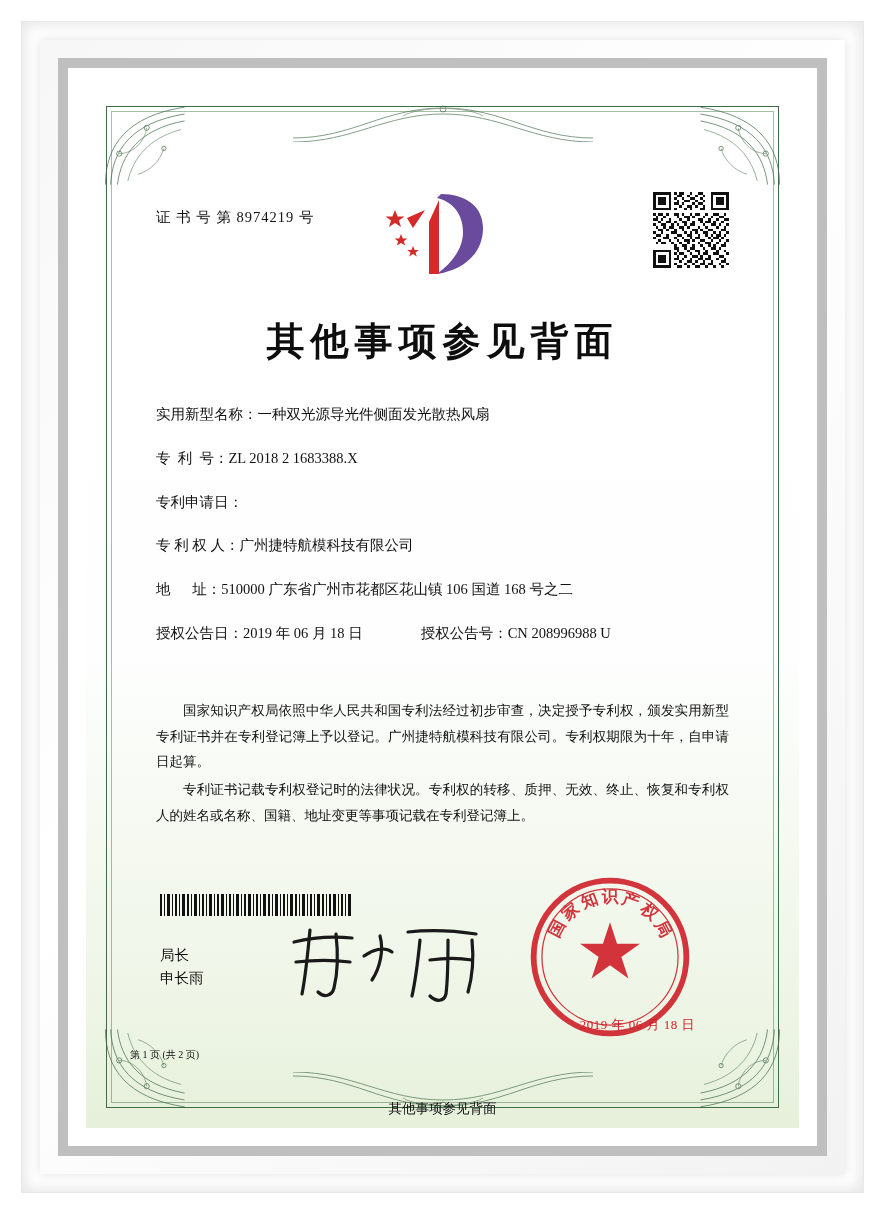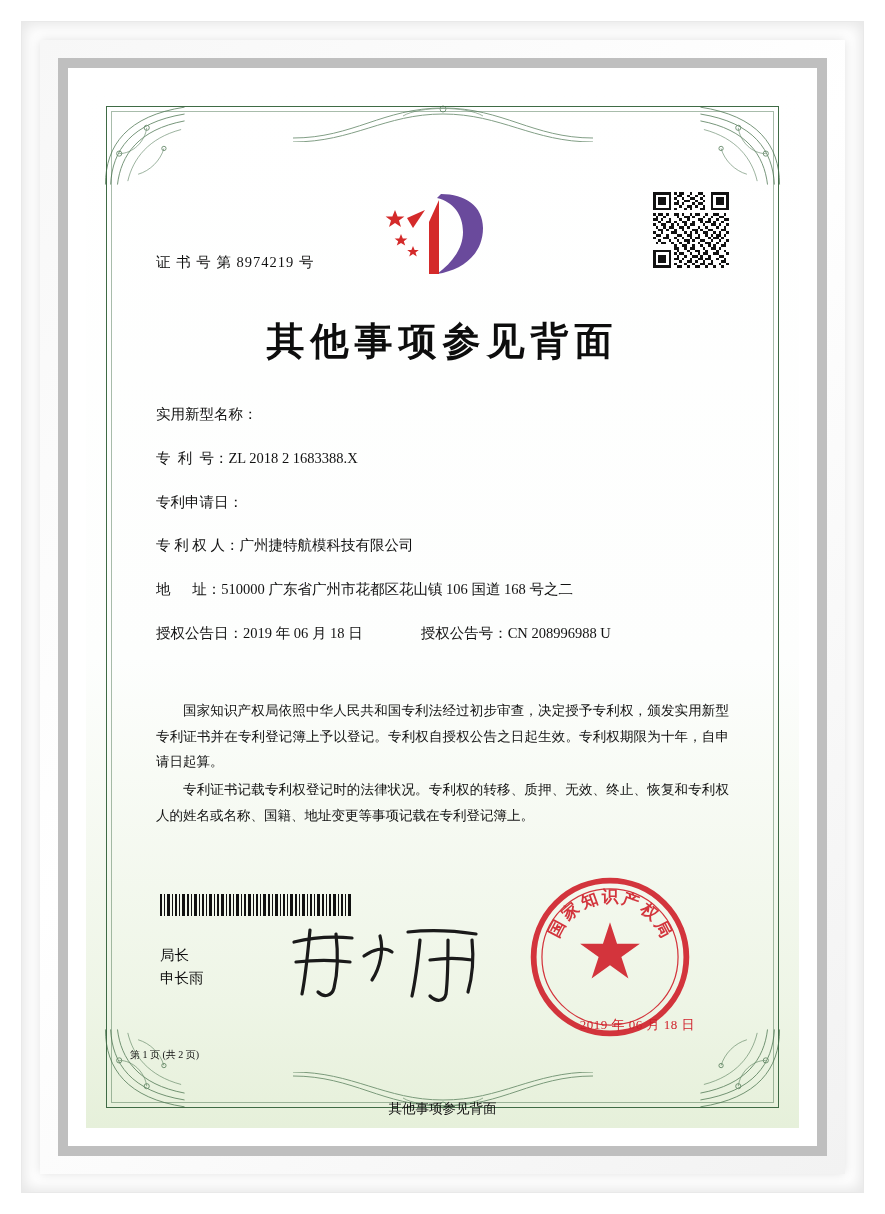--- a/index.html
+++ b/index.html
@@ -90,21 +90,20 @@
   }
 
   .cert-no {
     position: absolute;
     left: 26px;
     top: 82px;
     font-size: 14.5px;
     color: #111;
     letter-spacing: 1px;
     font-family: "Liberation Serif", serif;
-    margin-top: 45px;
   }
 
   .qr {
     position: absolute;
     right: 26px;
     top: 66px;
     width: 76px;
     height: 76px;
   }
 
@@ -540,20 +539,21 @@
             <rect x="23" y="28" width="1" height="1"></rect>
             <rect x="26" y="28" width="1" height="1"></rect>
         </g>
       </svg>
 
       <div class="title">其他事项参见背面</div>
 
       <div class="fields">
         <div class="field-row">
           <span class="field-label">实用新型名称：</span>
+          <span class="field-value">一种双光源导光件侧面发光散热风扇</span>
         </div>
         <div class="field-row">
           <span class="field-label">专  利  号：</span>
           <span class="field-value">ZL 2018 2 1683388.X</span>
         </div>
         <div class="field-row">
           <span class="field-label">专利申请日：</span>
         </div>
         <div class="field-row">
           <span class="field-label">专 利 权 人：</span>
@@ -566,21 +566,21 @@
         <div class="field-row two-col">
           <span class="field-label">授权公告日：</span>
           <span class="field-value">2019 年 06 月 18 日</span>
           <span class="spacer-gap"></span>
           <span class="field-label">授权公告号：</span>
           <span class="field-value">CN 208996988 U</span>
         </div>
       </div>
 
       <div class="body-text">
-        <p>国家知识产权局依照中华人民共和国专利法经过初步审查，决定授予专利权，颁发实用新型专利证书并在专利登记簿上予以登记。专利权自授权公告之日起生效。专利权期限为十年，自申请日起算。</p>
+        <p>国家知识产权局依照中华人民共和国专利法经过初步审查，决定授予专利权，颁发实用新型专利证书并在专利登记簿上予以登记。广州捷特航模科技有限公司。专利权期限为十年，自申请日起算。</p>
         <p>专利证书记载专利权登记时的法律状况。专利权的转移、质押、无效、终止、恢复和专利权人的姓名或名称、国籍、地址变更等事项记载在专利登记簿上。</p>
       </div>
 
       <svg class="barcode" viewBox="0 0 200 22" shape-rendering="crispEdges">
         <g fill="#111111">
           <rect x="0" y="0" width="2" height="22"></rect>
             <rect x="4" y="0" width="1" height="22"></rect>
           <rect x="7" y="0" width="3" height="22"></rect>
             <rect x="12" y="0" width="1" height="22"></rect>
           <rect x="15" y="0" width="2" height="22"></rect>

